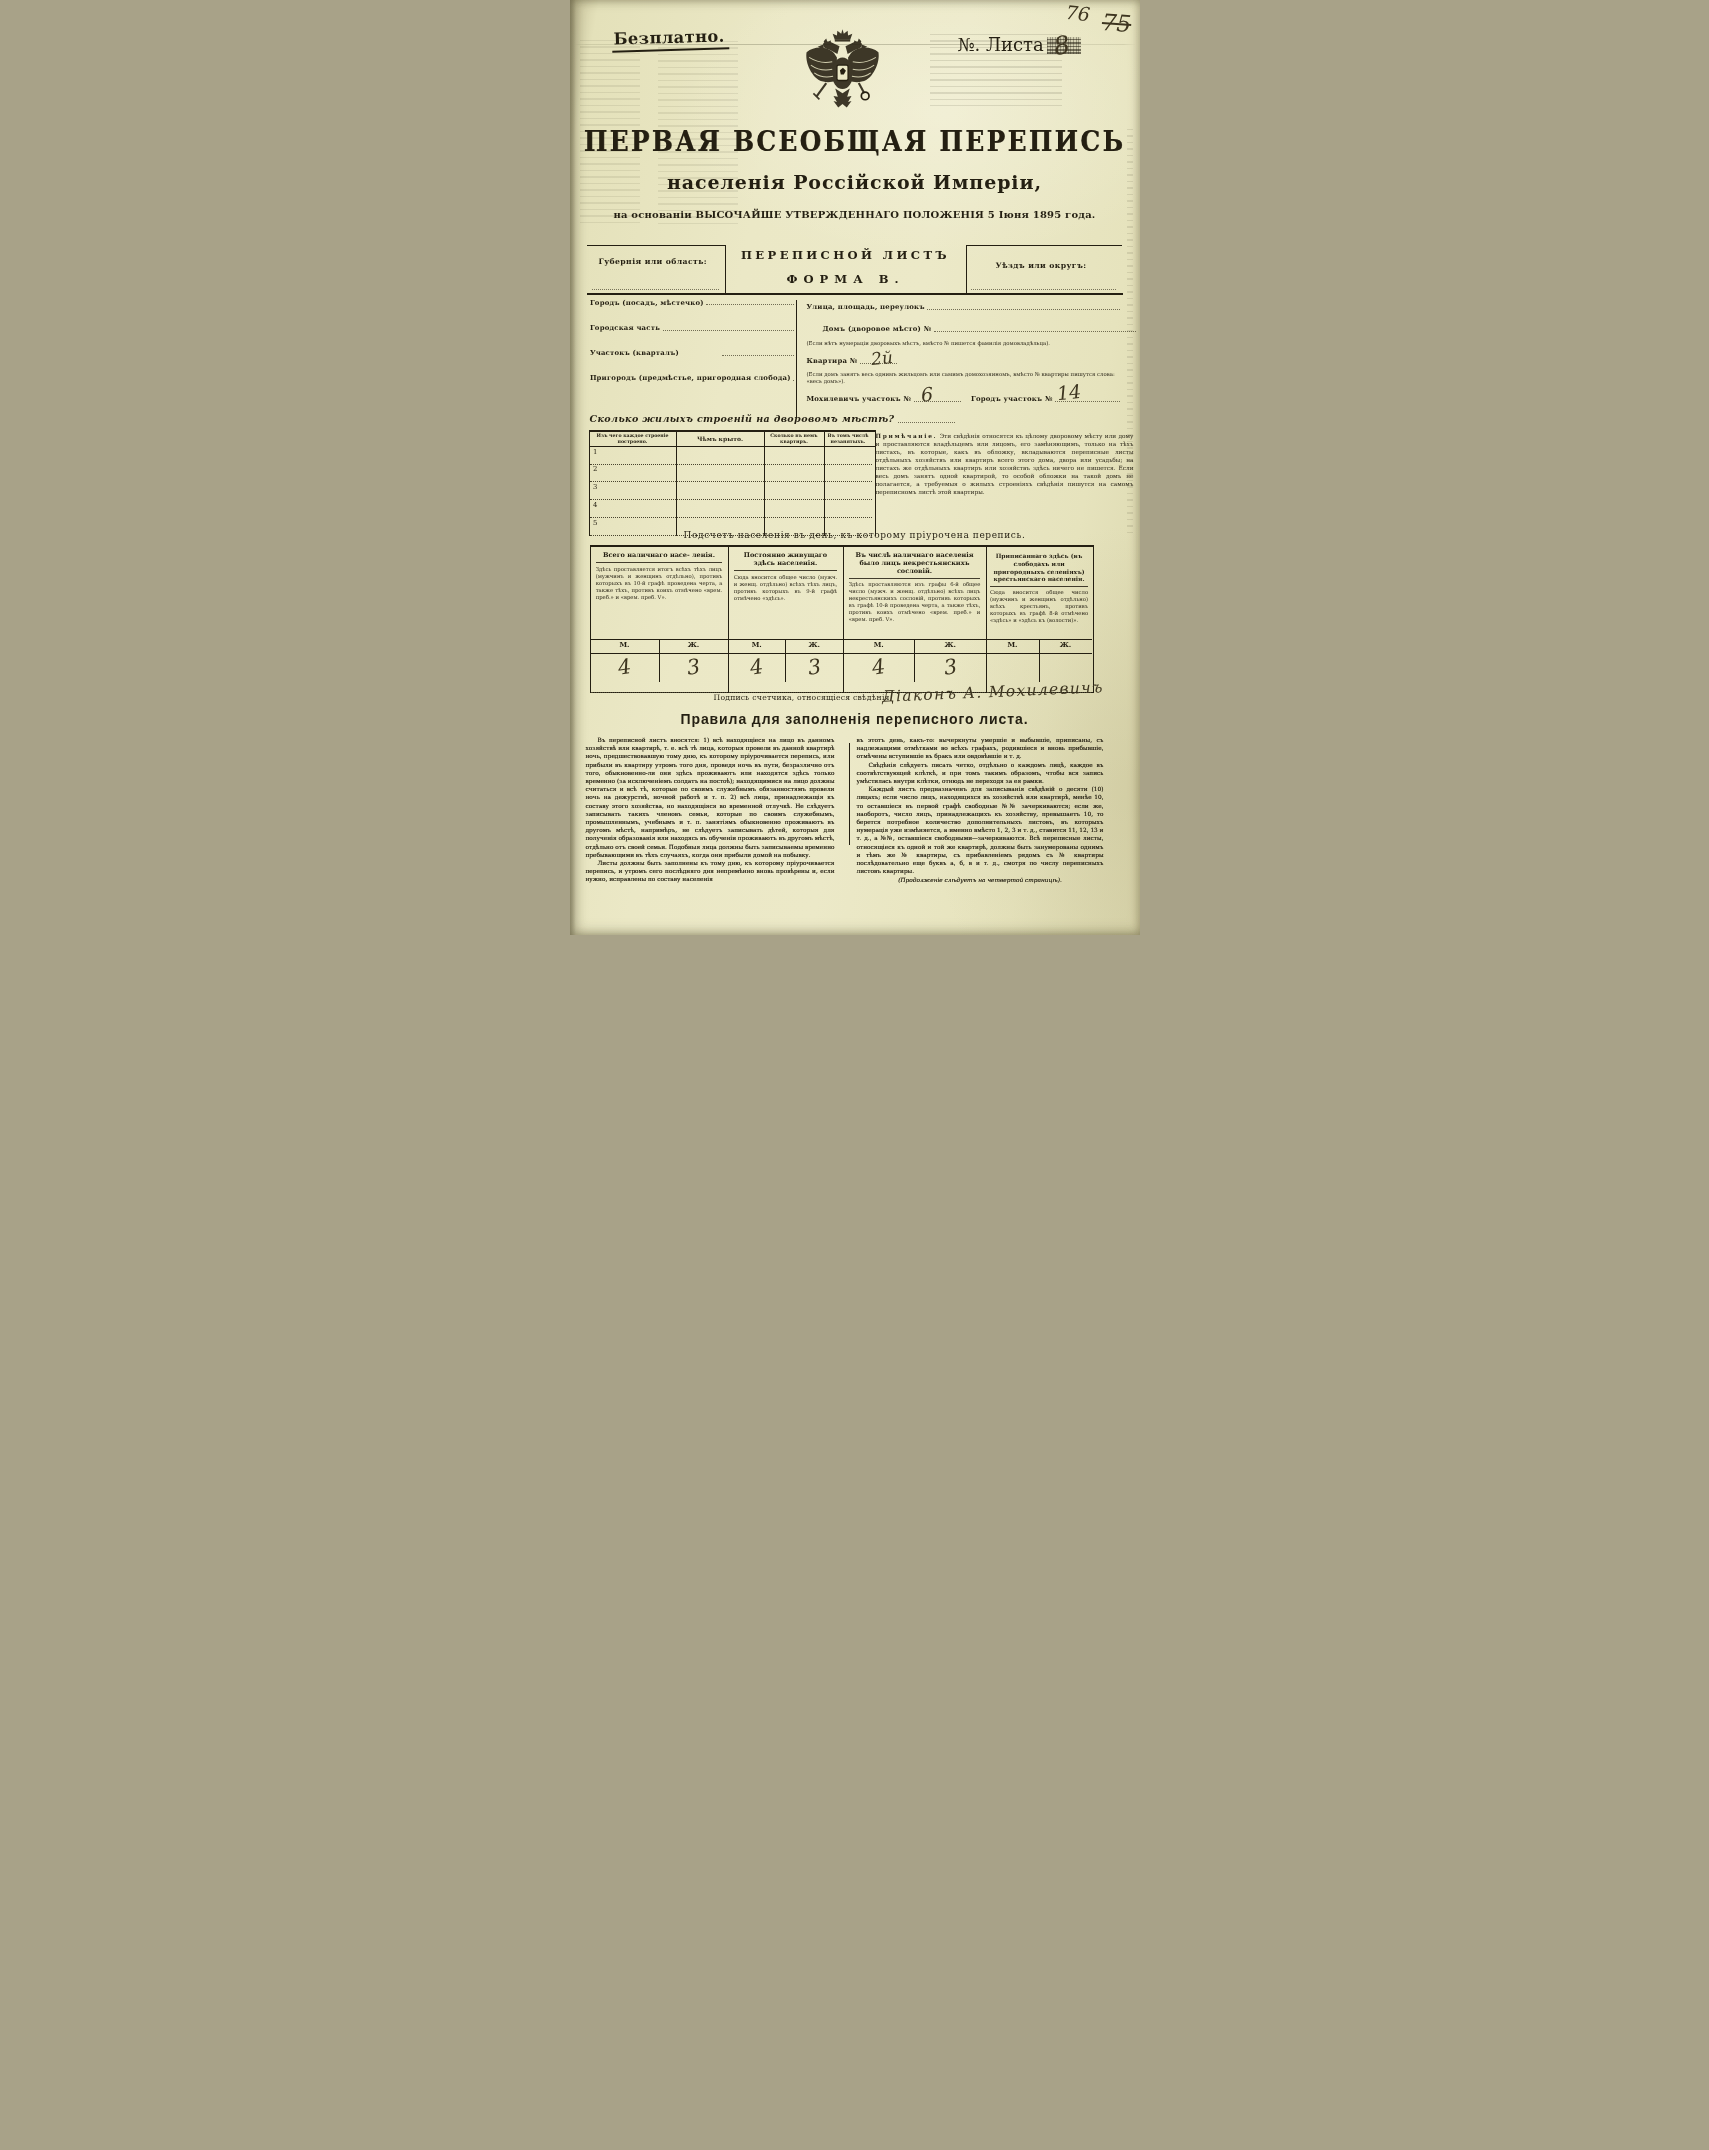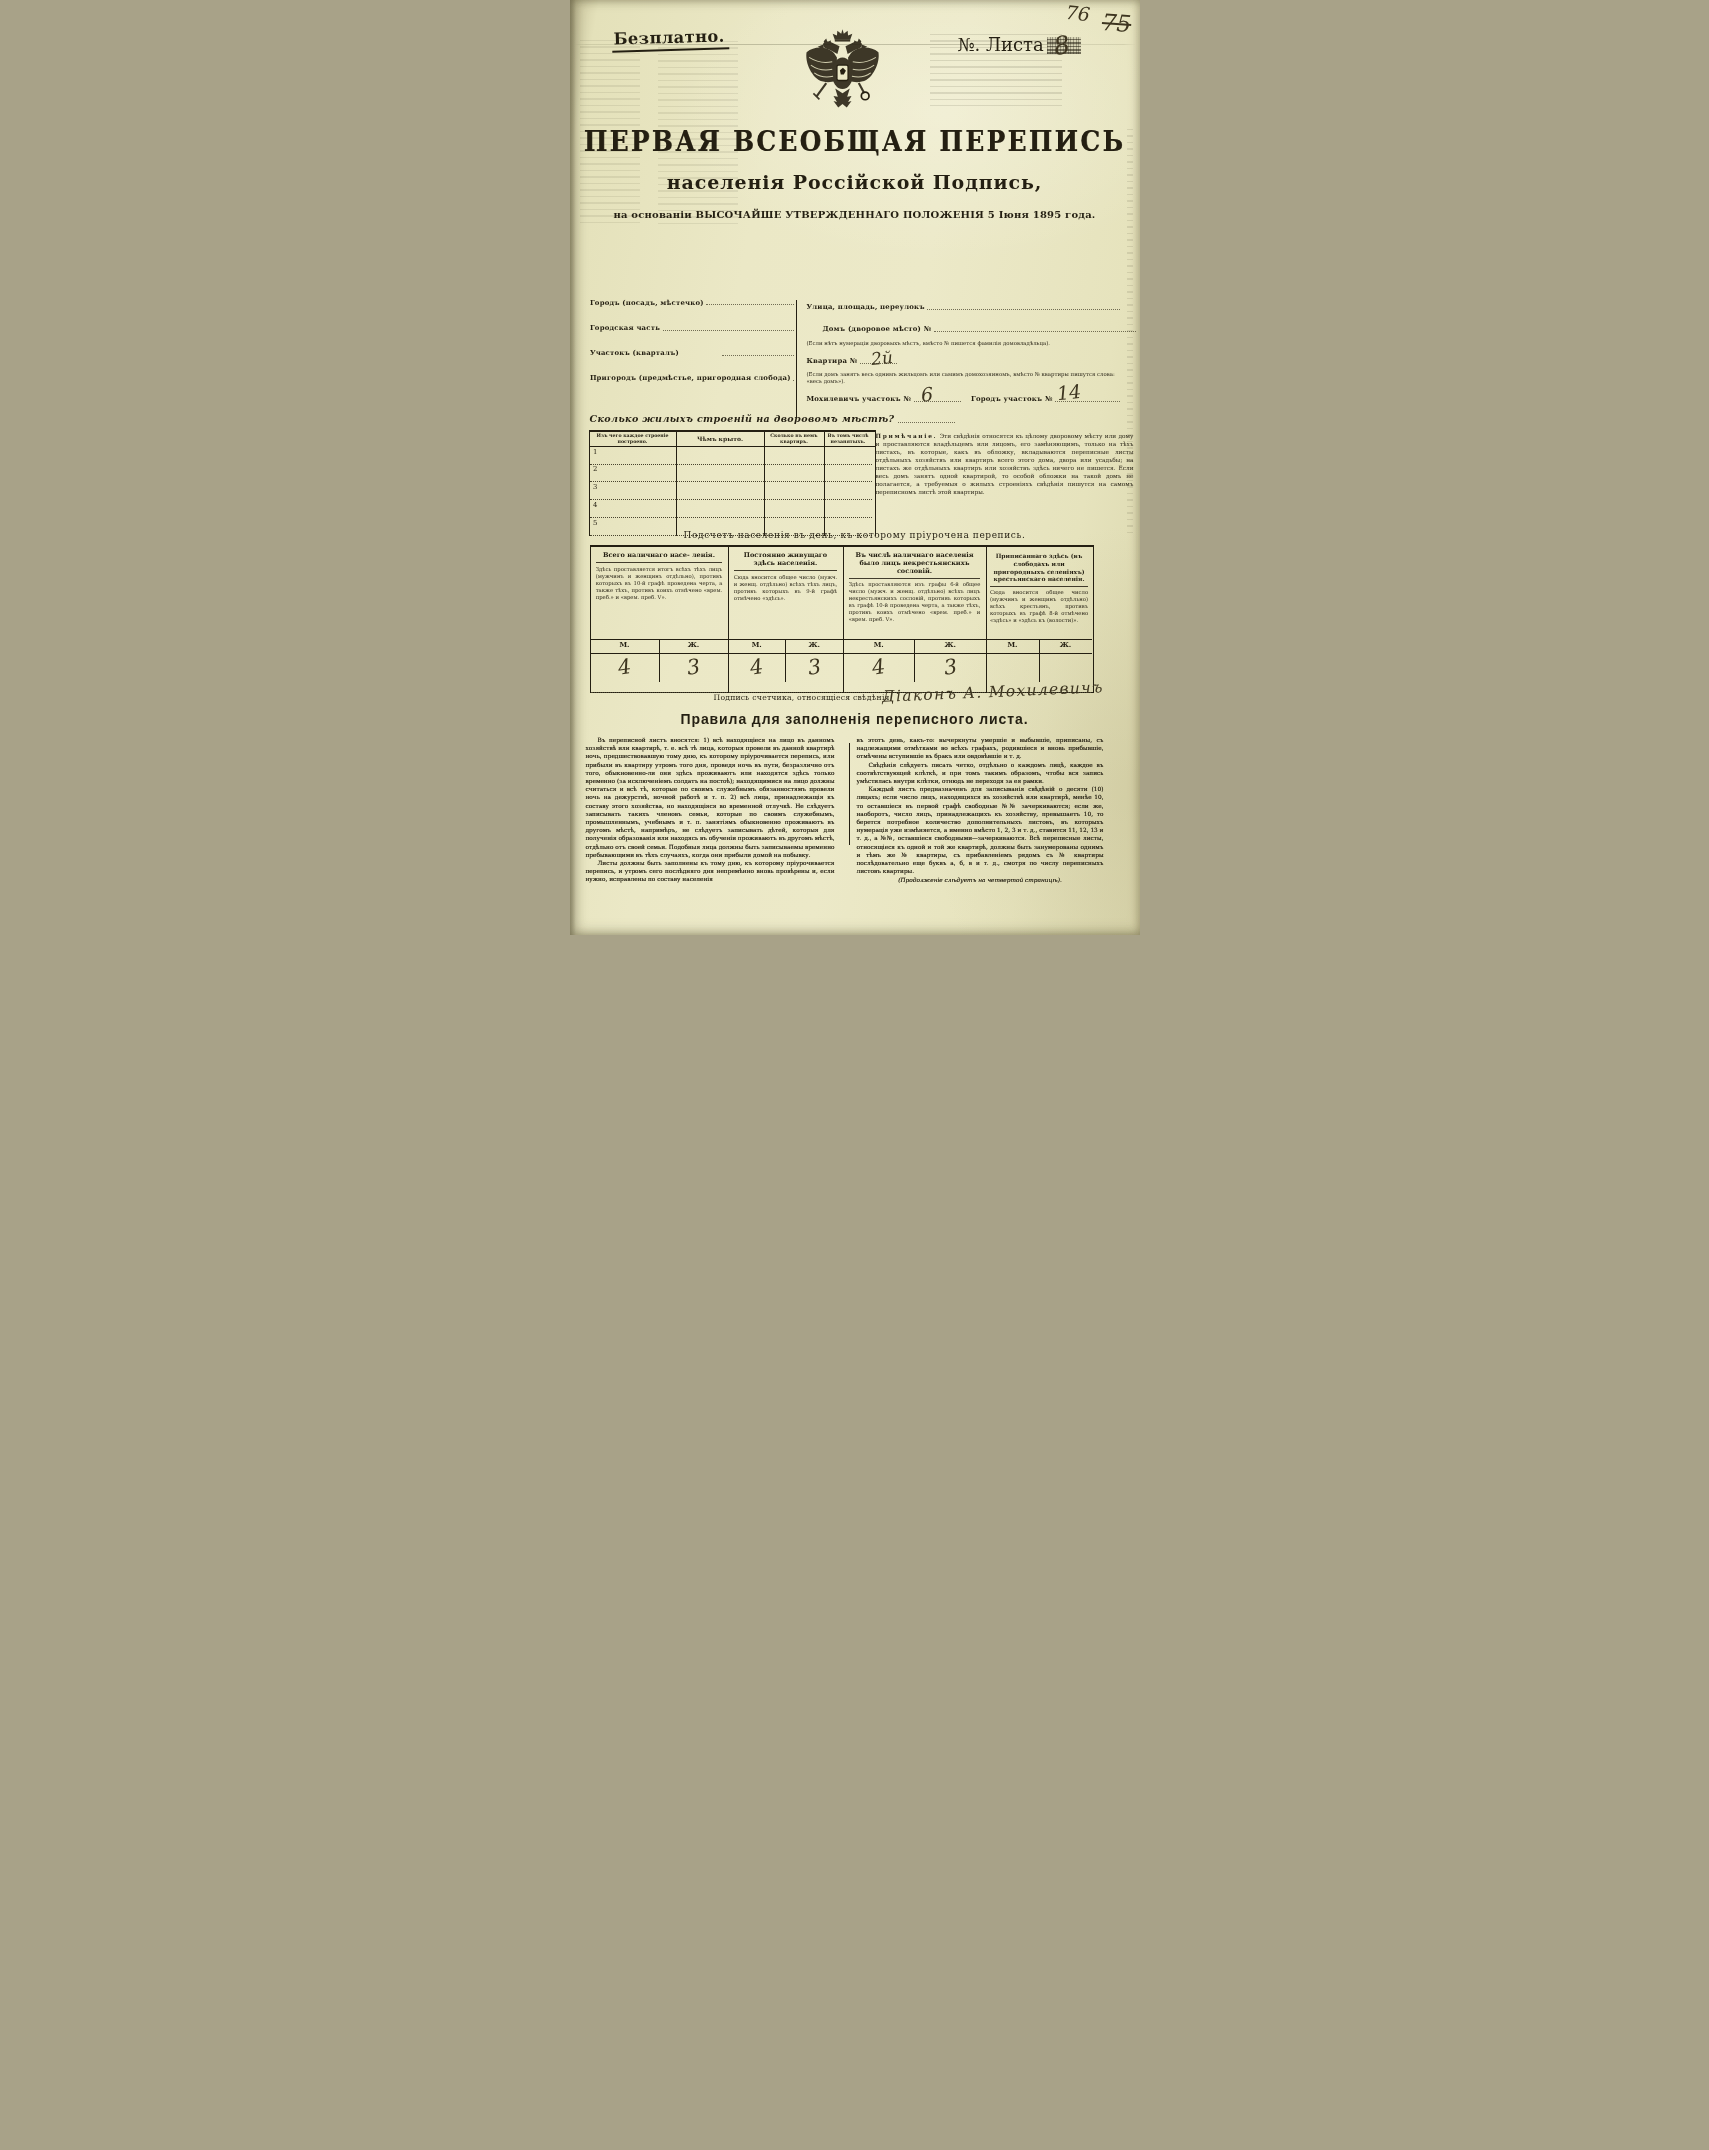--- a/index.html
+++ b/index.html
@@ -150,23 +150,37 @@
         <path d="M168 66c-16 10-36 14-54 10" fill="none"></path>
         <path d="M164 84c-14 10-32 14-50 10" fill="none"></path>
         <path d="M156 102c-12 9-28 12-44 8" fill="none"></path>
       </g>
       <rect x="77" y="84" width="26" height="36" rx="4" fill="#ebe8c6" stroke="#251f11" stroke-width="3"></rect>
       <path d="M84 96l7-6 7 7-5 9h-7z" fill="#251f11"></path>
     </svg>
   </div>
 
   <div class="abs t1">ПЕРВАЯ ВСЕОБЩАЯ ПЕРЕПИСЬ</div>
-  <div class="abs t2">населенія Россійской Подпись,</div>
+  <div class="abs t2">населенія Россійской Имперіи,</div>
   <div class="abs t3">на основаніи ВЫСОЧАЙШЕ УТВЕРЖДЕННАГО ПОЛОЖЕНІЯ 5 Іюня 1895 года.</div>
 
+  <div class="abs band">
+    <div class="cell c1">
+      <div class="lbl">Губернія или область:</div>
+      <div class="dotline"></div>
+    </div>
+    <div class="cell c2">
+      <div class="big">ПЕРЕПИСНОЙ ЛИСТЪ</div>
+      <div class="big2">ФОРМА В.</div>
+    </div>
+    <div class="cell c3">
+      <div class="lbl">Уѣздъ или округъ:</div>
+      <div class="dotline"></div>
+    </div>
+  </div>
 
   <div class="abs fields">
     <div class="fdiv"></div>
 
     <div class="frow" style="left:3.4px;top:1.7px;width:204px;">
       <span class="fl">Городъ (посадъ, мѣстечко)</span>
         <span class="dots" style="flex:1;"></span>
     </div>
     <div class="frow" style="left:3.4px;top:27px;width:204px;justify-content:flex-end;">
       <span class="fl">Городская часть</span>

